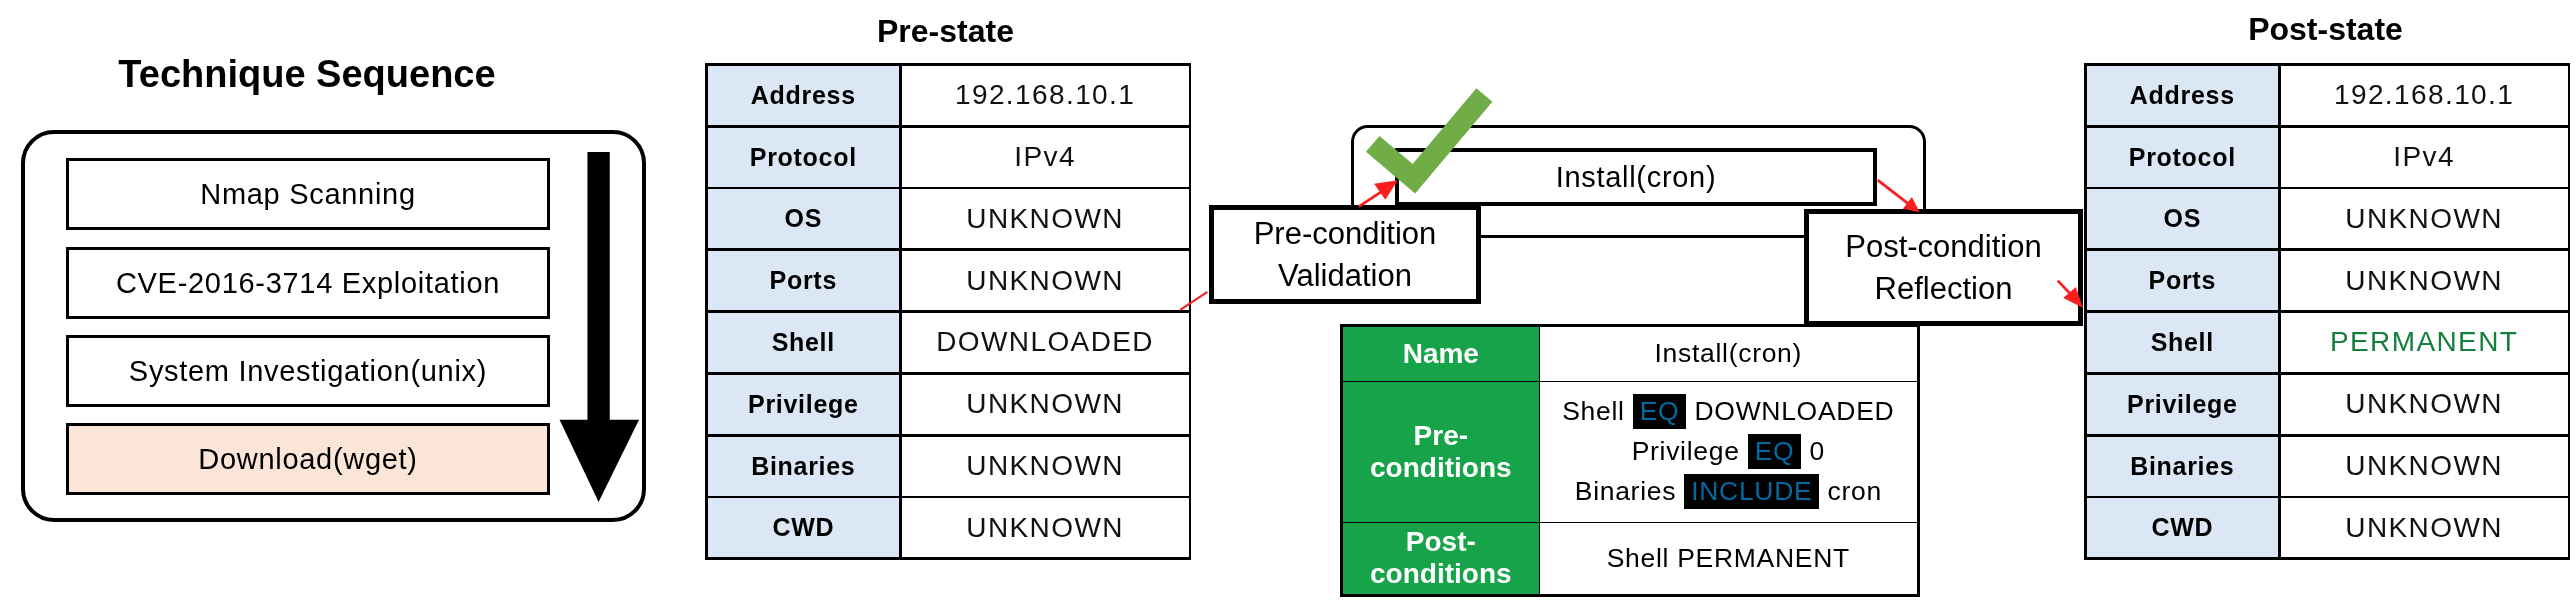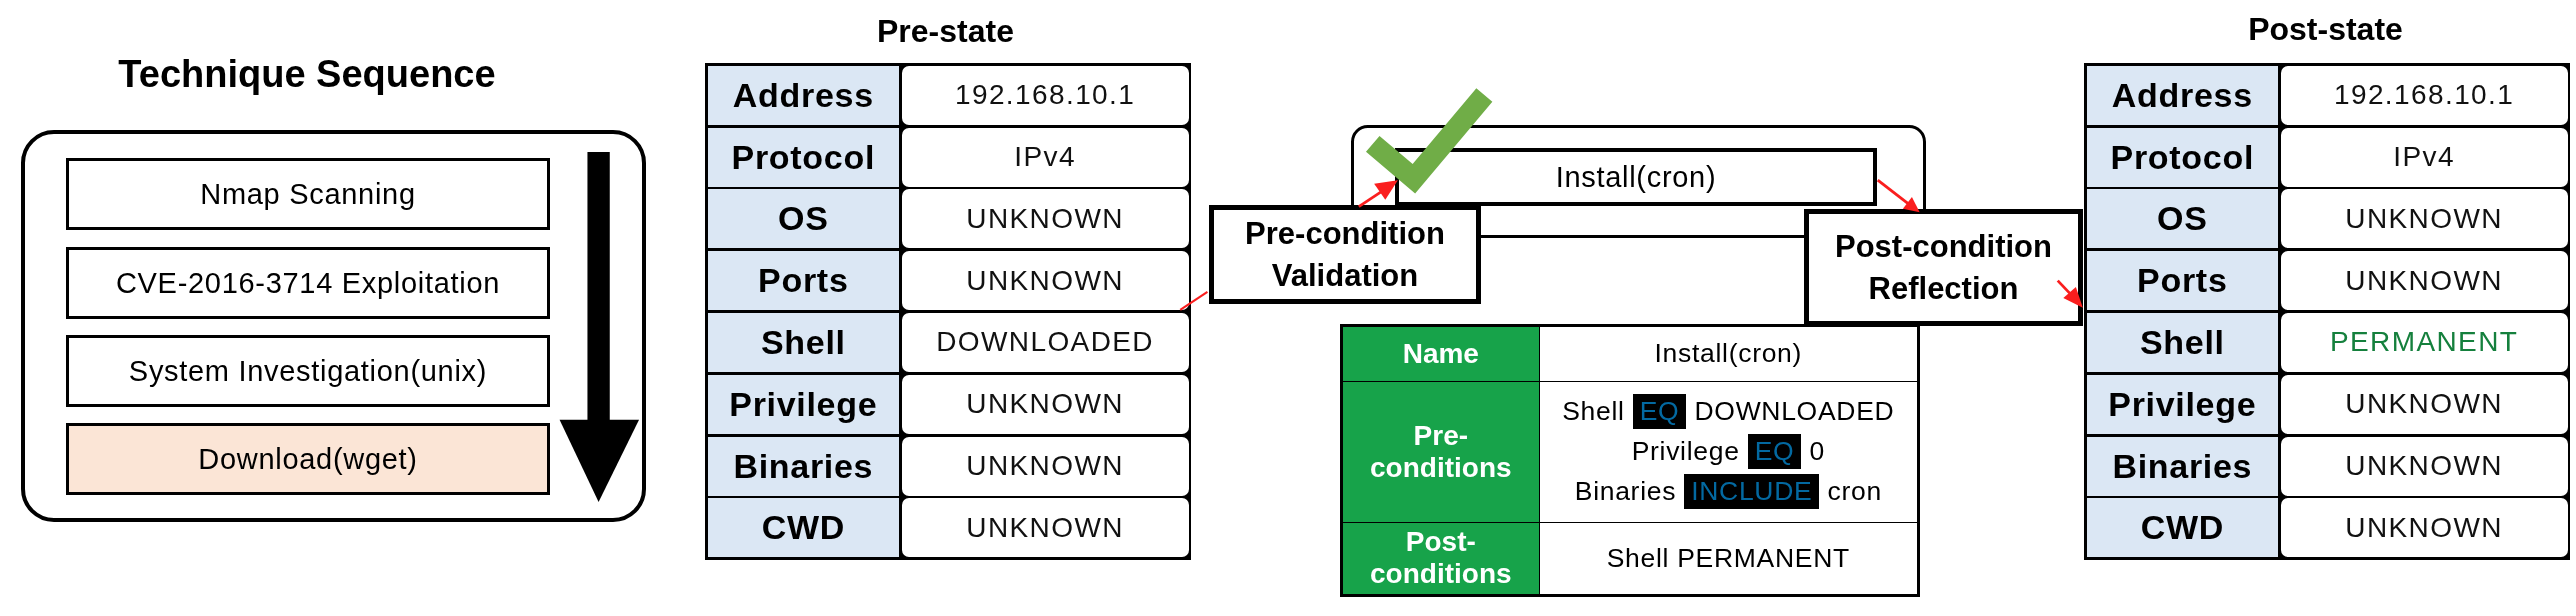--- a/index.html
+++ b/index.html
@@ -11,30 +11,30 @@
   
   .seq-container { border:4.9px solid #000; border-radius:33px; background:#fff; }
   .seq-item { border:3.5px solid #000; background:#fff; display:flex; align-items:center; justify-content:center;
               font-size:29px; letter-spacing:0.7px; }
   .seq-item.highlight { background:#fbe5d6; }
 
   
   .state-table { display:grid; grid-template-columns:191px 287px; grid-auto-rows:59px;
                  gap:2.8px; padding:2.8px; background:#000; }
   .cell { display:flex; align-items:center; justify-content:center; }
-  .cell.lbl { background:#dbe7f4; font-weight:bold; font-size:34px; letter-spacing:0.7px; }
-  .cell.val { background:#ffffff; font-size:28px; letter-spacing:1.4px; color:#111;border-radius:7px; }
+  .cell.lbl { background:#dbe7f4; font-weight:bold; font-size:25px; letter-spacing:0.7px; }
+  .cell.val { background:#ffffff; font-size:28px; letter-spacing:1.4px; color:#111; }
   .cell.val .red-val { color:#15803d; }
 
   
   .pool-outer { border:3.5px solid #000; border-radius:16.7px; background:transparent; }
   .pool-install { border:4.9px solid #000; background:#fff; display:flex; align-items:center; justify-content:center;
                   font-size:29px; letter-spacing:0.7px; }
   .cond-box { border:5.6px solid #000; background:#fff; display:flex; flex-direction:column;
-              align-items:center; justify-content:center; font-weight:bold; font-size:31px; line-height:1.33; text-align:center; }
+              align-items:center; justify-content:center; font-weight:normal; font-size:31px; line-height:1.33; text-align:center; }
 
   
   .detail-table { display:grid; grid-template-columns:196px 377px; grid-template-rows:54px 140px 71px;
                   gap:1px; padding:2.8px; background:#000; }
   .dcell { display:flex; align-items:center; justify-content:center; text-align:center; }
   .dcell.green { background:#17a34a; color:#fff; font-weight:bold; font-size:28px; line-height:1.15; flex-direction:column; }
   .dcell.white { background:#fff; font-size:26.5px; letter-spacing:0.7px; flex-direction:column; }
   .cond-line { height:40px; display:flex; align-items:center; justify-content:center; white-space:pre; }
   .hl { background:#000; color:#0369a1; padding:2.1px 7px; }
 

